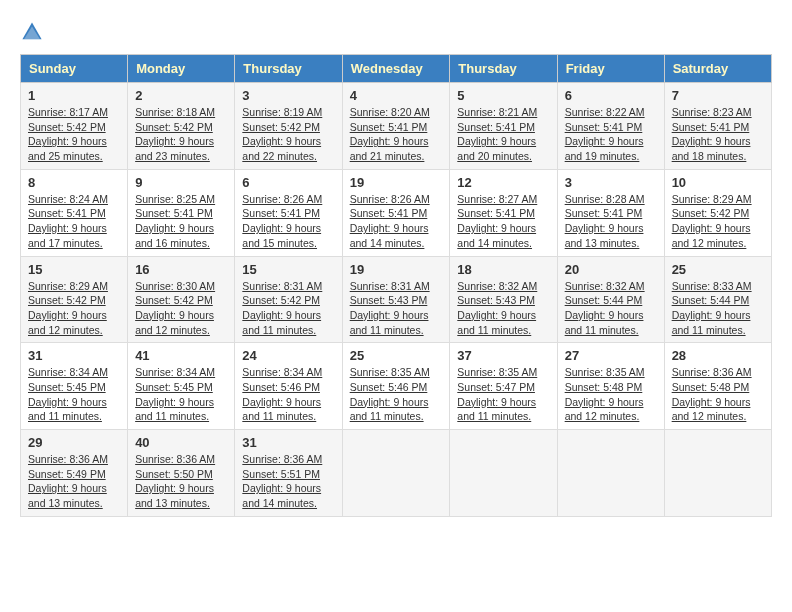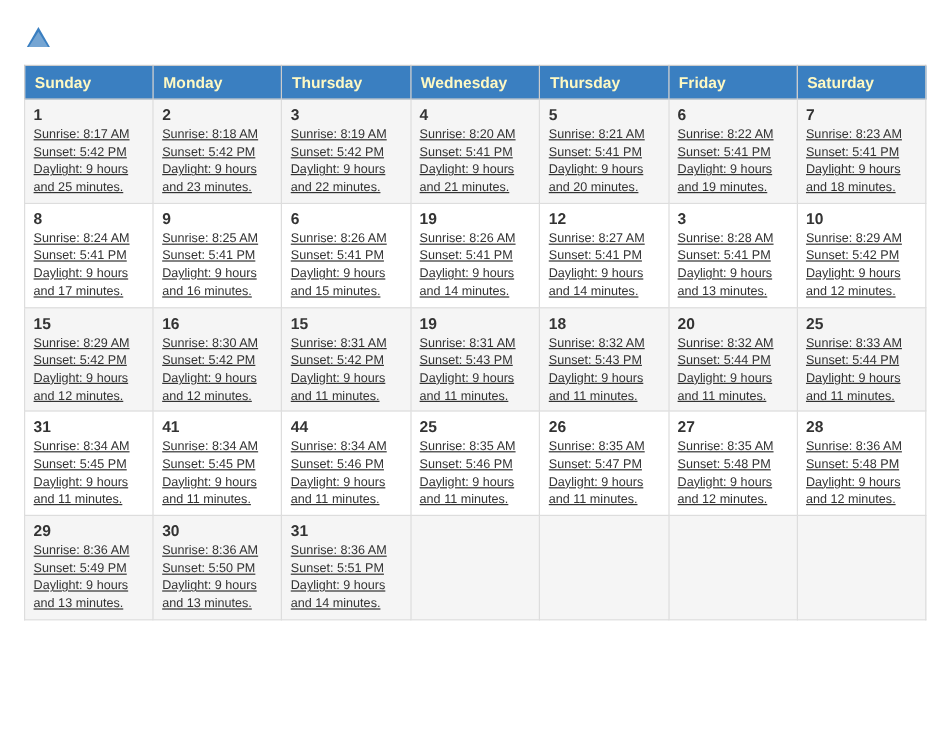--- a/index.html
+++ b/index.html
@@ -217,47 +217,47 @@
       <tr>
         <td>
           <span class="cell-day">31</span>
           <span class="cell-info">Sunrise: 8:34 AM<br>Sunset: 5:45 PM<br>Daylight: 9 hours and 11 minutes.</span>
         </td>
         <td>
           <span class="cell-day">41</span>
           <span class="cell-info">Sunrise: 8:34 AM<br>Sunset: 5:45 PM<br>Daylight: 9 hours and 11 minutes.</span>
         </td>
         <td>
-          <span class="cell-day">44</span>
+          <span class="cell-day">24</span>
           <span class="cell-info">Sunrise: 8:34 AM<br>Sunset: 5:46 PM<br>Daylight: 9 hours and 11 minutes.</span>
         </td>
         <td>
           <span class="cell-day">25</span>
           <span class="cell-info">Sunrise: 8:35 AM<br>Sunset: 5:46 PM<br>Daylight: 9 hours and 11 minutes.</span>
         </td>
         <td>
-          <span class="cell-day">26</span>
+          <span class="cell-day">37</span>
           <span class="cell-info">Sunrise: 8:35 AM<br>Sunset: 5:47 PM<br>Daylight: 9 hours and 11 minutes.</span>
         </td>
         <td>
           <span class="cell-day">27</span>
           <span class="cell-info">Sunrise: 8:35 AM<br>Sunset: 5:48 PM<br>Daylight: 9 hours and 12 minutes.</span>
         </td>
         <td>
           <span class="cell-day">28</span>
           <span class="cell-info">Sunrise: 8:36 AM<br>Sunset: 5:48 PM<br>Daylight: 9 hours and 12 minutes.</span>
         </td>
       </tr>
       <tr>
         <td>
           <span class="cell-day">29</span>
           <span class="cell-info">Sunrise: 8:36 AM<br>Sunset: 5:49 PM<br>Daylight: 9 hours and 13 minutes.</span>
         </td>
         <td>
-          <span class="cell-day">30</span>
+          <span class="cell-day">40</span>
           <span class="cell-info">Sunrise: 8:36 AM<br>Sunset: 5:50 PM<br>Daylight: 9 hours and 13 minutes.</span>
         </td>
         <td>
           <span class="cell-day">31</span>
           <span class="cell-info">Sunrise: 8:36 AM<br>Sunset: 5:51 PM<br>Daylight: 9 hours and 14 minutes.</span>
         </td>
         <td class="empty">&nbsp;</td>
         <td class="empty">&nbsp;</td>
         <td class="empty">&nbsp;</td>
         <td class="empty">&nbsp;</td>

